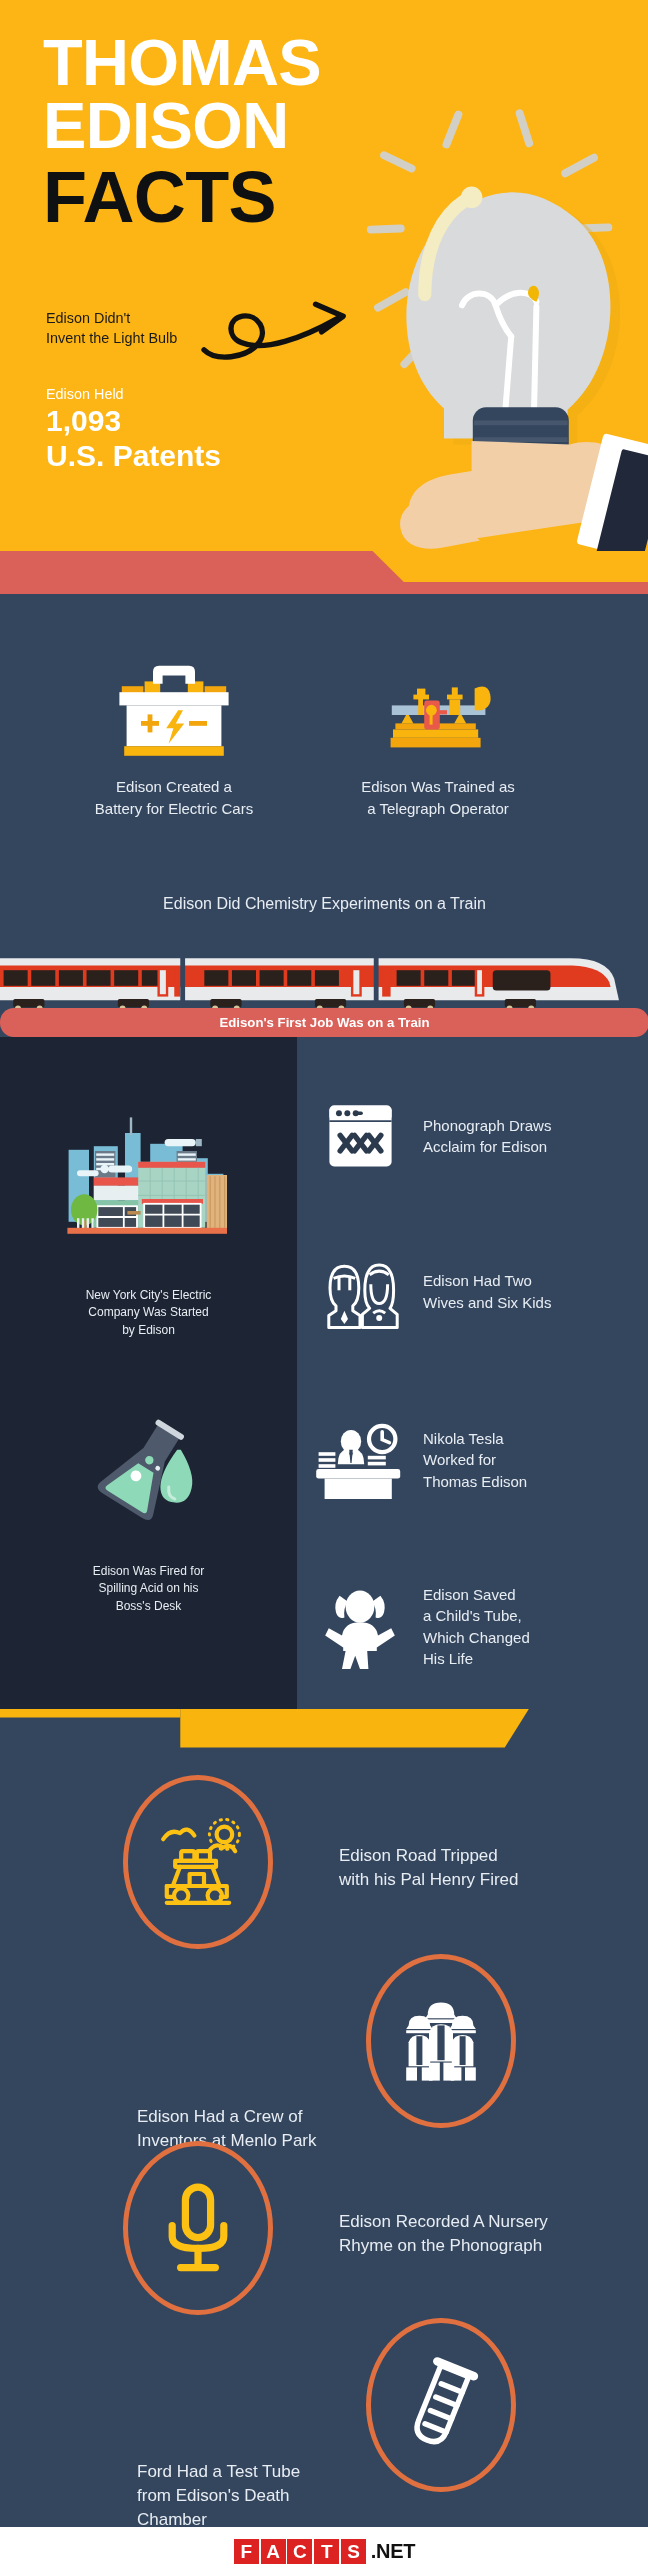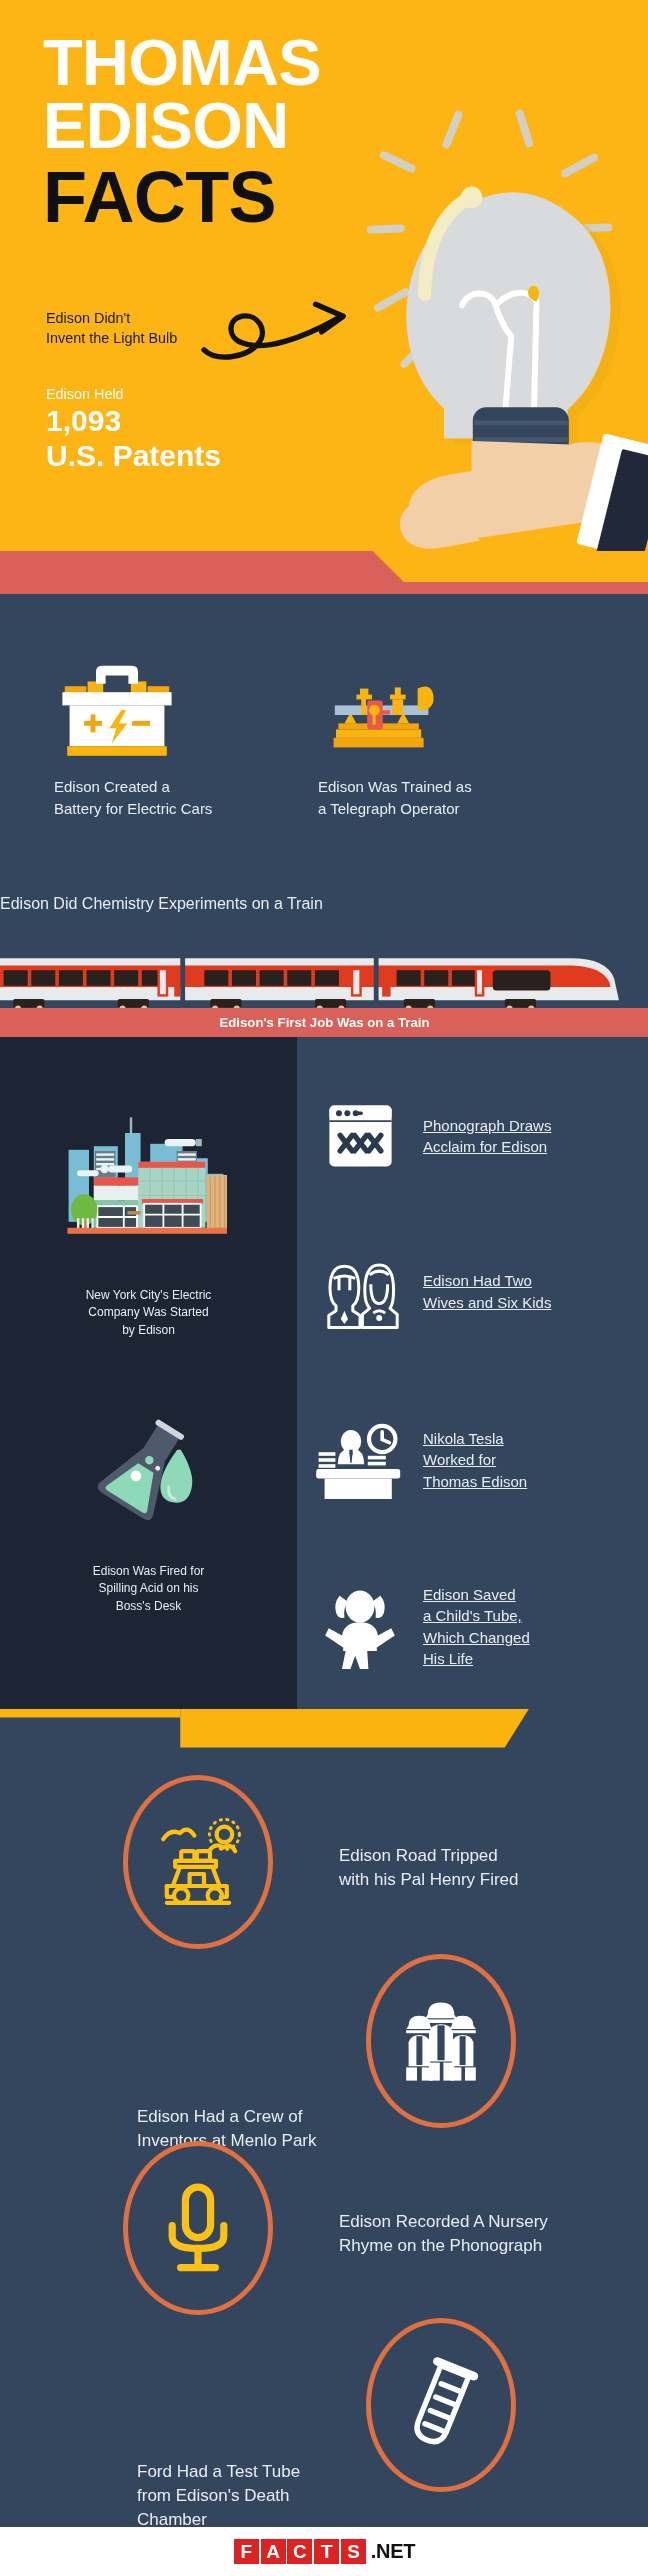--- a/index.html
+++ b/index.html
@@ -48,49 +48,49 @@
     position:absolute; left:0; top:551px; width:649px; height:43px;
     background:#d9615a;
   }
   .band-yellow-notch {
     position:absolute; left:0; top:551px; width:649px; height:43px;
   }
 
   
   .sec1 { position:absolute; left:0; top:595px; width:649px; height:407px; background:#34465e; }
   .icon-pair { position:absolute; top:66px; width:100%; }
-  .ip-cell { position:absolute; width:240px; }
+  .ip-cell { position:absolute; width:240px; text-align:center; }
   .ip-cell .cap { color:#e8edf3; font-size:15px; line-height:1.42; margin-top:14.4px; }
   .ip-left { left:54px; }
   .ip-right { left:318px; }
 
   .caption-train {
-    position:absolute; left:0; top:300px; width:649px; text-align:left;
+    position:absolute; left:0; top:300px; width:649px; text-align:center;
     color:#e8edf3; font-size:16px;
   }
   .train { position:absolute; left:0; top:945px; width:649px; height:66px; }
 
   
   .banner-red {
     position:absolute; left:0; top:1008px; width:649px; height:29px;
-    background:#d9615a; display:flex; align-items:center; justify-content:center;
+    background:#d9615a; display:flex; align-items:center; justify-content:center;border-radius:14px;
   }
   .banner-red .t { color:#ffffff; font-size:13.2px; font-weight:bold; }
 
   
   .split { position:absolute; left:0; top:1037px; width:649px; height:672px; }
   .split-left { position:absolute; left:0; top:0; width:297px; height:672px; background:#1d2433; }
   .split-right { position:absolute; left:297px; top:0; width:351px; height:672px; background:#34465e; }
 
   .sl-item { position:absolute; width:297px; text-align:center; }
   .sl-item .cap { color:#e8edf3; font-size:12px; line-height:1.45; margin-top:32px; }
 
   .sr-item { position:absolute; left:0; width:351px; display:flex; align-items:center; }
   .sr-ico { width:126px; display:flex; justify-content:center; align-items:center; }
-  .sr-cap { color:#e8edf3; font-size:15px; line-height:1.42;text-decoration:underline; }
+  .sr-cap { color:#e8edf3; font-size:15px; line-height:1.42; }
 
   
   .yellow-step { position:absolute; left:0; top:1709px; width:649px; height:42px; }
 
   
   .circles { position:absolute; left:0; top:1751px; width:649px; height:716px; background:#34465e; }
   .crow { position:absolute; width:649px; }
   .circ {
     position:absolute; border:5.4px solid #e0703f; border-radius:50%;
     display:flex; align-items:center; justify-content:center;

